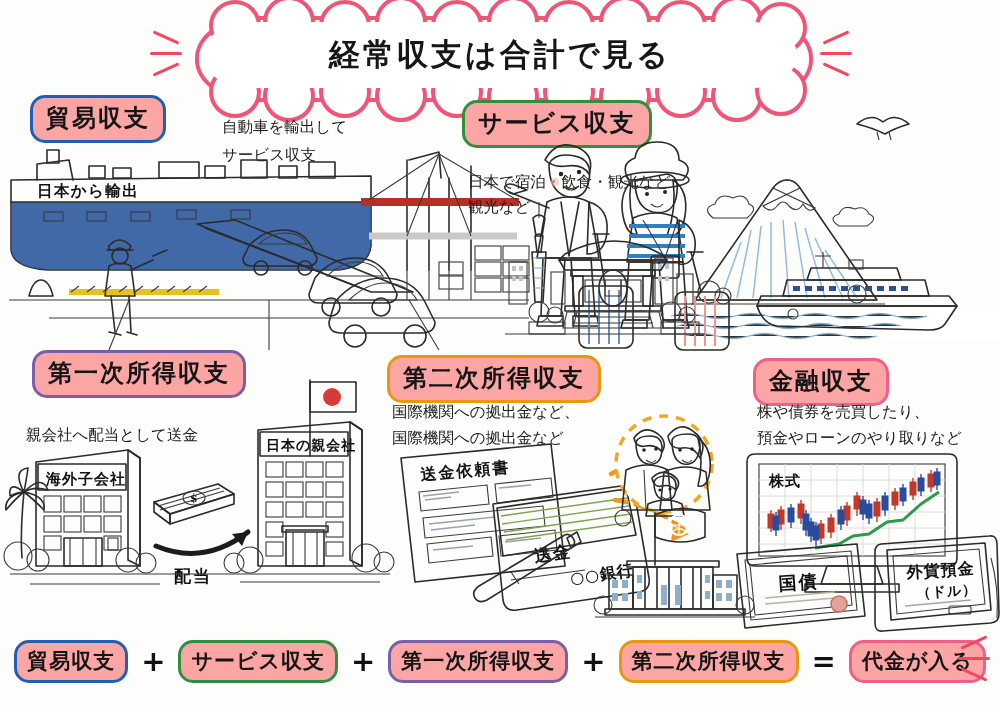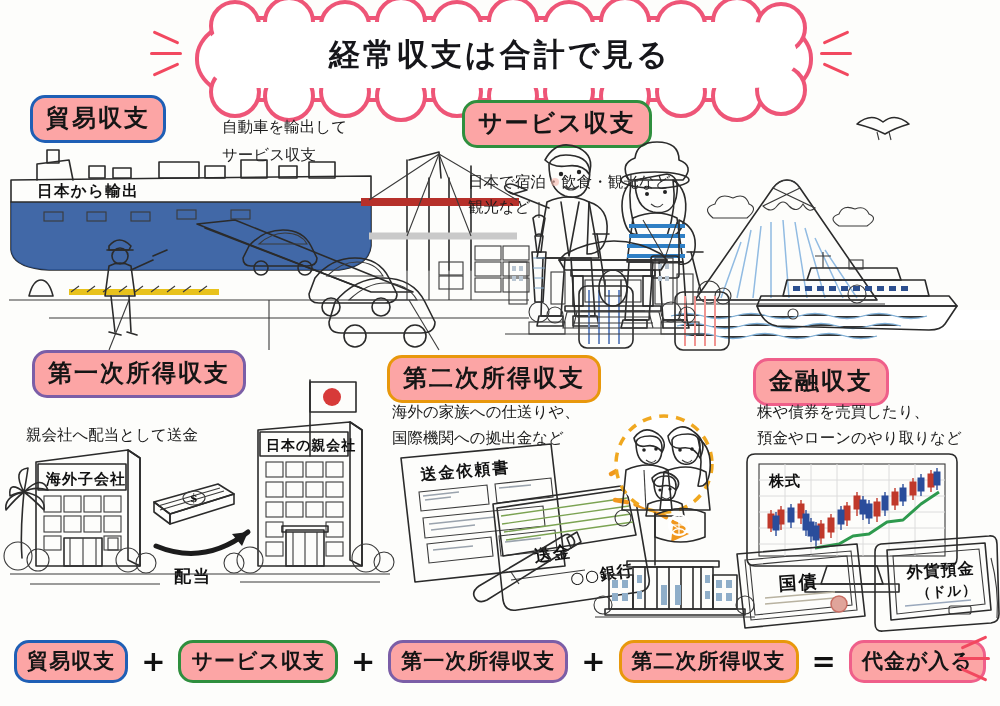--- a/index.html
+++ b/index.html
@@ -488,21 +488,21 @@
     <circle class="ink-thin" cx="224" cy="193" r="10" fill="#7db05f"></circle>
     <circle class="ink-thin" cx="356" cy="188" r="14" fill="#8cbf6f"></circle>
     <circle class="ink-thin" cx="374" cy="192" r="10" fill="#7db05f"></circle>
     <path class="ink-thin" d="M0 204 L380 204" stroke="#cfcfcf"></path>
     <path class="ink-thin" d="M20 214 L150 214 M230 212 L370 212" stroke="#e0e0e0"></path>
   </svg>
   </div>
 
   <div class="abs lbl sec" style="left:387px;top:355px;border-color:#e8980c;">第二次所得収支</div>
 
-  <div class="abs cap" style="left:392px;top:400px;">海外の家族への仕送りや、</div>
+  <div class="abs cap" style="left:392px;top:400px;">国際機関への拠出金など、</div>
   <div class="abs cap" style="left:392px;top:426px;">国際機関への拠出金など</div>
 
   <div class="abs" style="left:375px;top:400px;">
   <svg width="400" height="230" viewBox="0 0 400 230">
 
     <g>
       <path class="ink" d="M26 58 L176 44 L190 166 L40 182 Z" fill="#fff"></path>
       <text class="handtext" x="46" y="80" font-size="16" letter-spacing="2" transform="rotate(-5 46 80)">送金依頼書</text>
       <g class="ink-thin">
         <path d="M44 92 L112 85 L114 104 L46 111 Z"></path>

